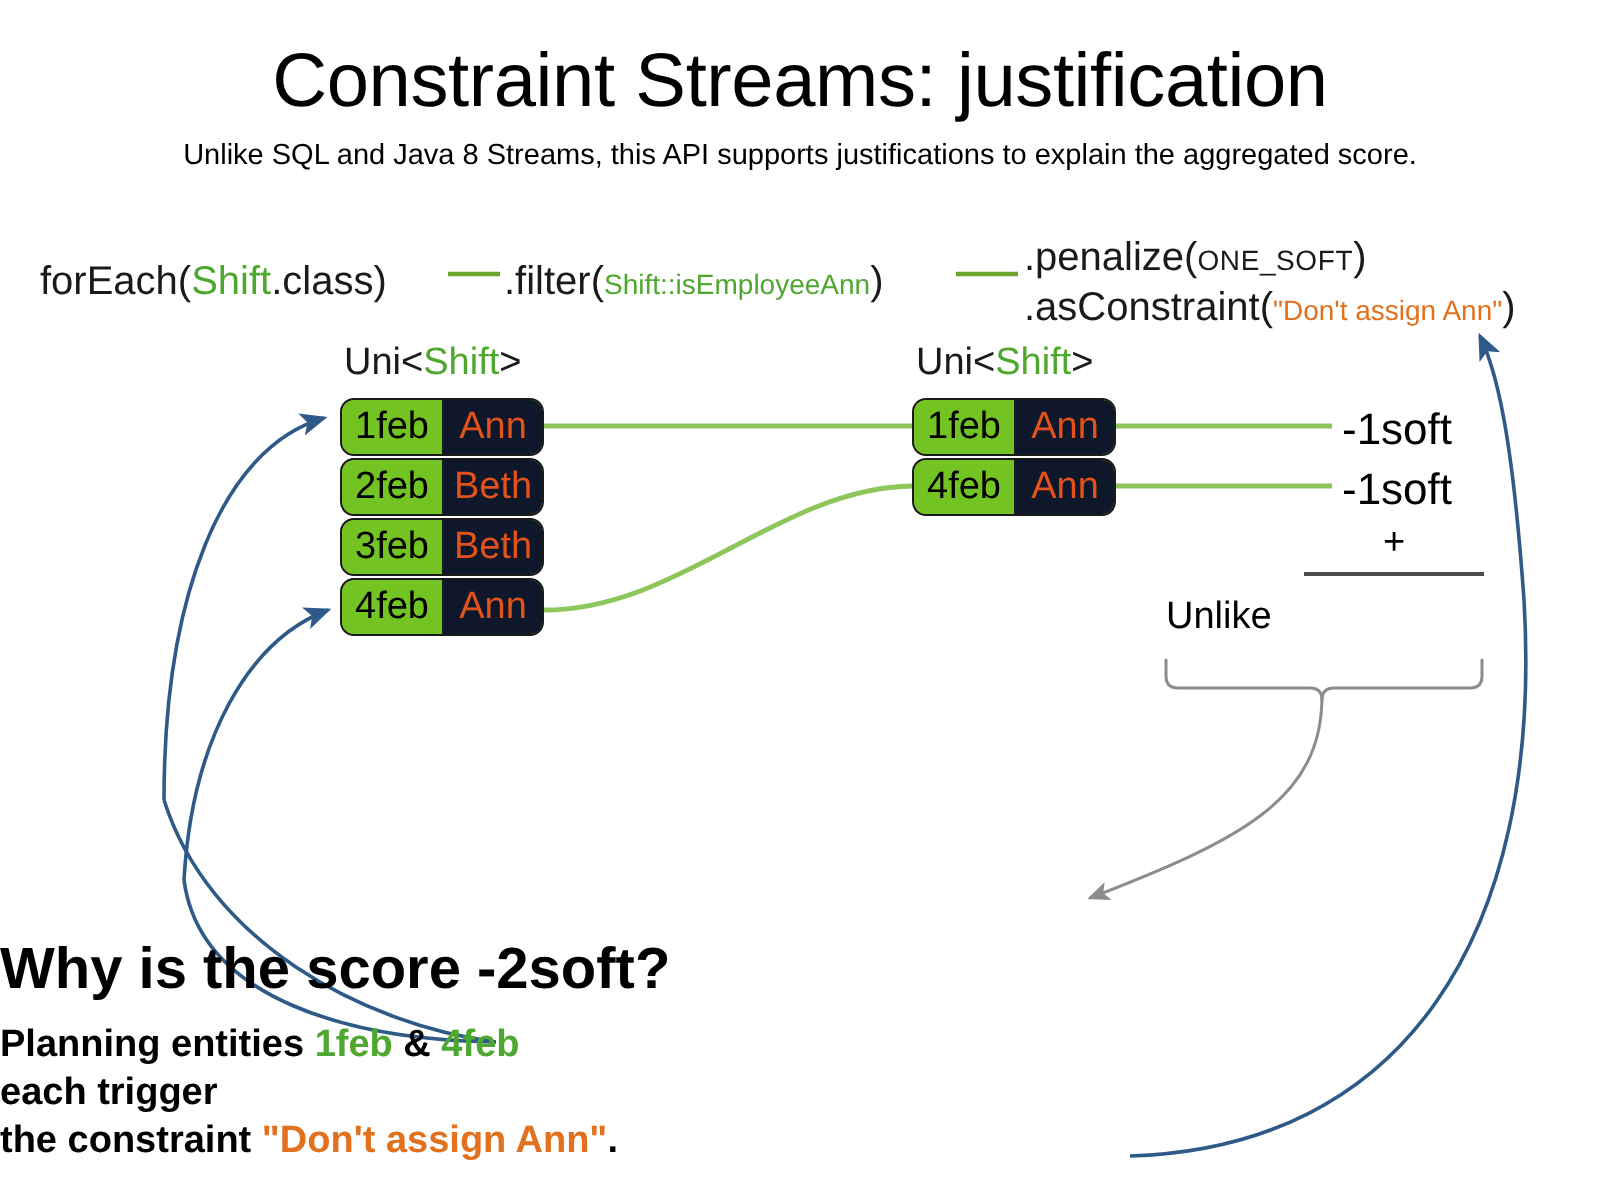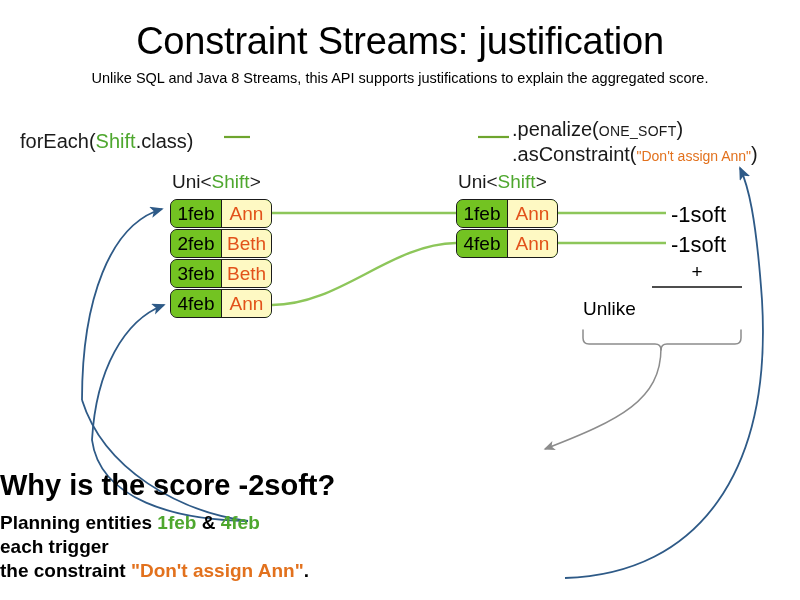--- a/index.html
+++ b/index.html
@@ -103,21 +103,21 @@
   }
   .fact-cell.date {
     width: 51px;
     background: #73c322;
     color: #000000;
     border-right: 1.6px solid #1a1a1a;
     border-radius: 6px 0 0 6px;
   }
   .fact-cell.name {
     flex: 1 1 auto;
-    background: #fef9c3;
+    background: #0f172a;
     color: #e2521a;
   }
 
   #left-stack  { left: 170px; top: 199px; width: 102px; }
   #right-stack { left: 456px; top: 199px; width: 102px; }
   #left-stack .fact-row  { margin-bottom: 1px; }
   #right-stack .fact-row { margin-bottom: 1px; }
 
   
   .soft-label {
@@ -192,20 +192,21 @@
 </head>
 <body>
 
 <div id="stage">
 
   <div class="abs" id="page-title">Constraint Streams: justification</div>
   <div class="abs" id="page-subtitle">Unlike SQL and Java 8 Streams, this API supports justifications to explain the aggregated score.</div>
 
   <div class="abs code" id="code-foreach"><span>forEach(</span><span class="type">Shift</span><span>.class)</span></div>
 
+  <div class="abs code" id="code-filter"><span>.filter(</span><span class="small-arg">Shift::isEmployeeAnn</span><span>)</span></div>
 
   <div class="abs code" id="code-penalize"><span>.penalize(</span><span class="caps">ONE_SOFT</span><span>)</span></div>
 
   <div class="abs code" id="code-asconstraint"><span>.asConstraint(</span><span class="str">"Don't assign Ann"</span><span>)</span></div>
 
   <div class="abs uni-label" id="uni-left"><span>Uni&lt;</span><span class="gen">Shift</span><span>&gt;</span></div>
 
   <div class="abs uni-label" id="uni-right"><span>Uni&lt;</span><span class="gen">Shift</span><span>&gt;</span></div>
 
   <svg class="overlay" viewBox="0 0 800 600">

